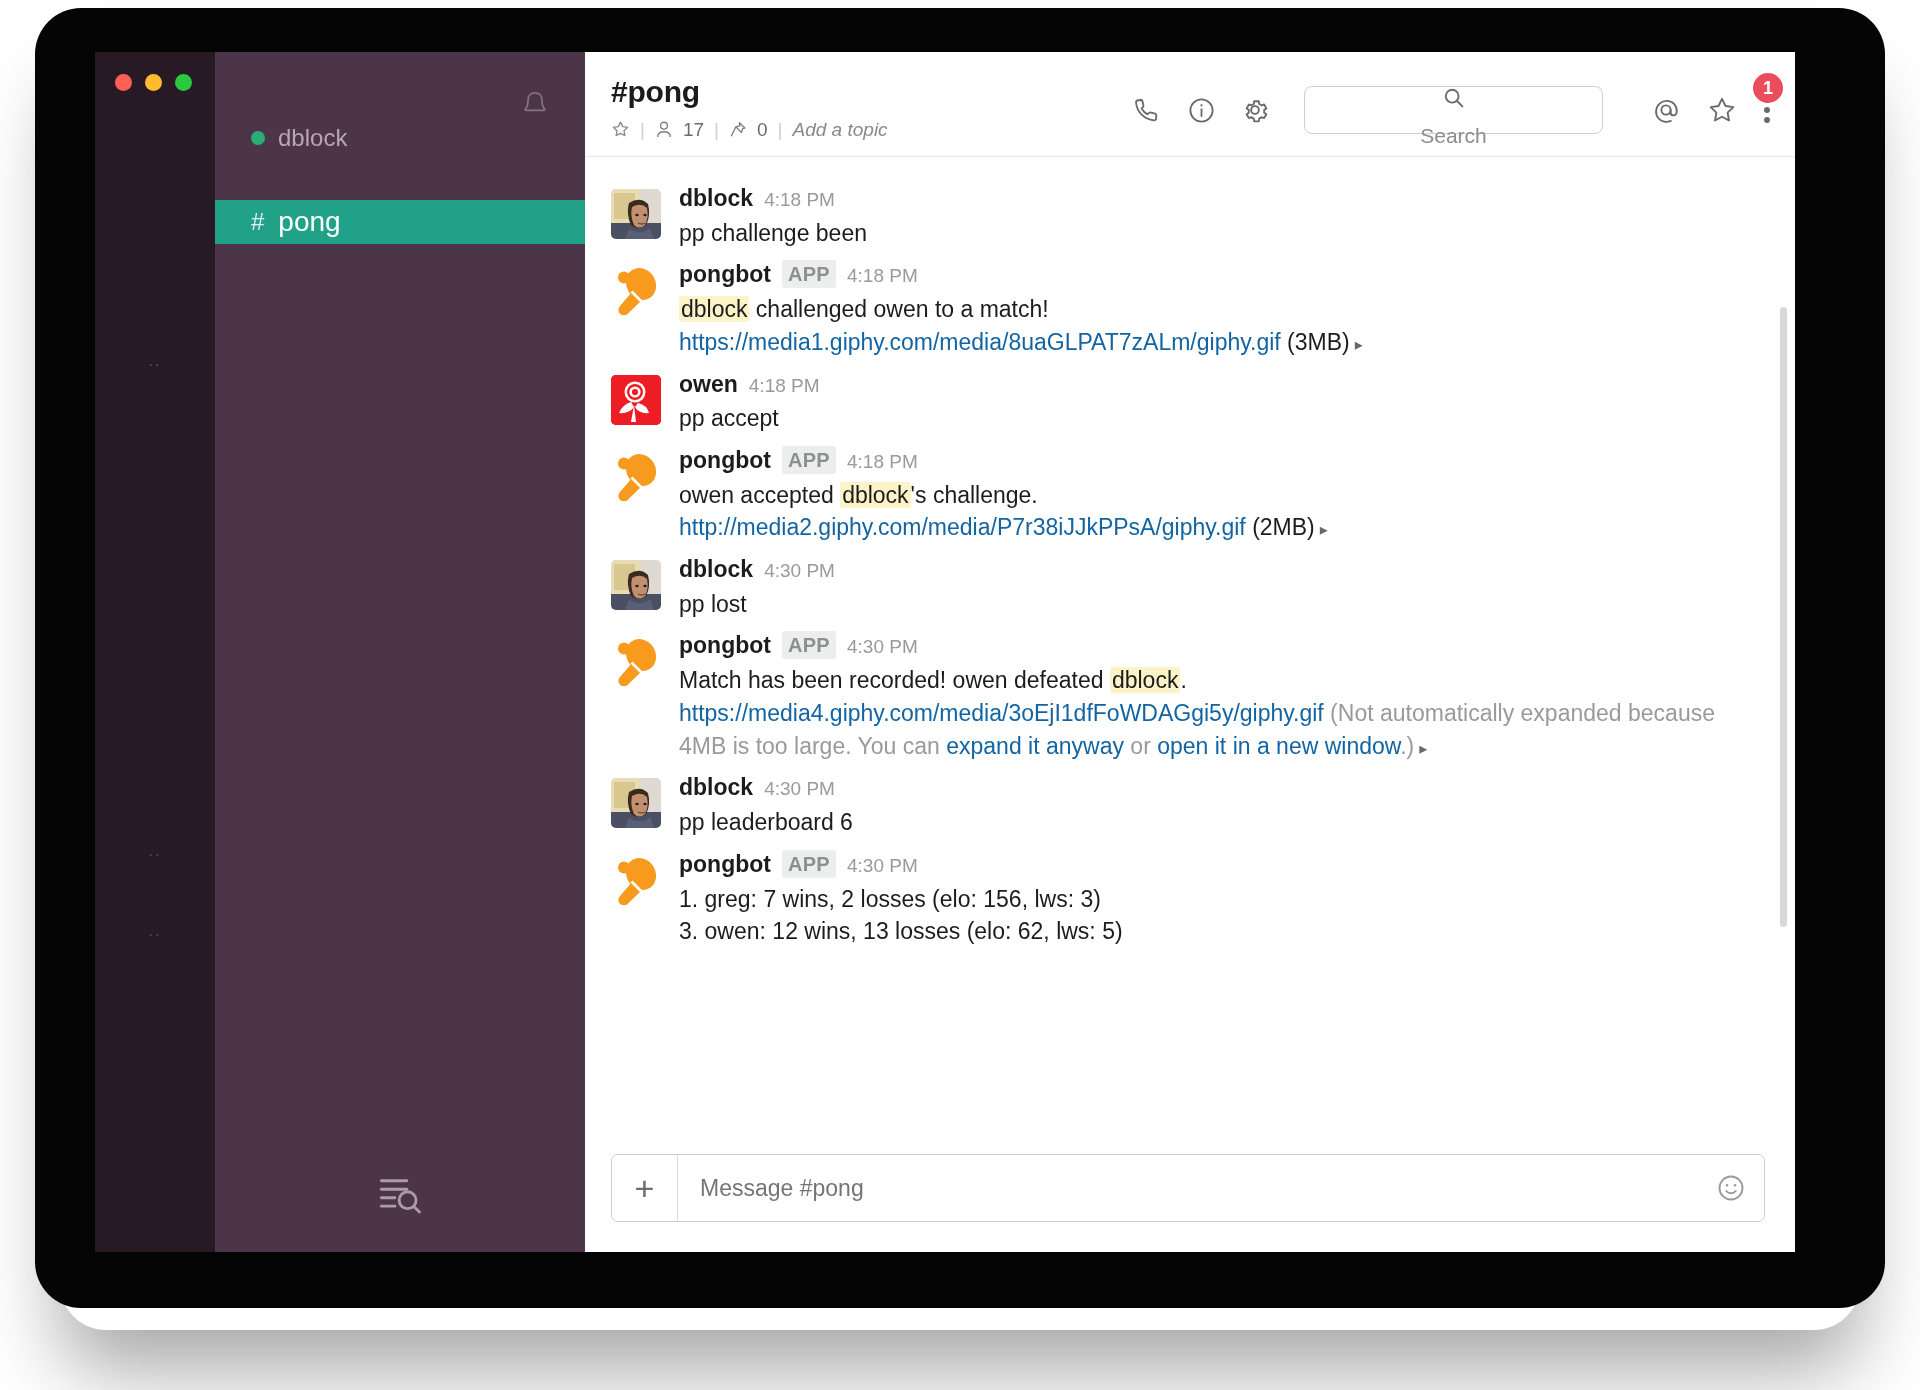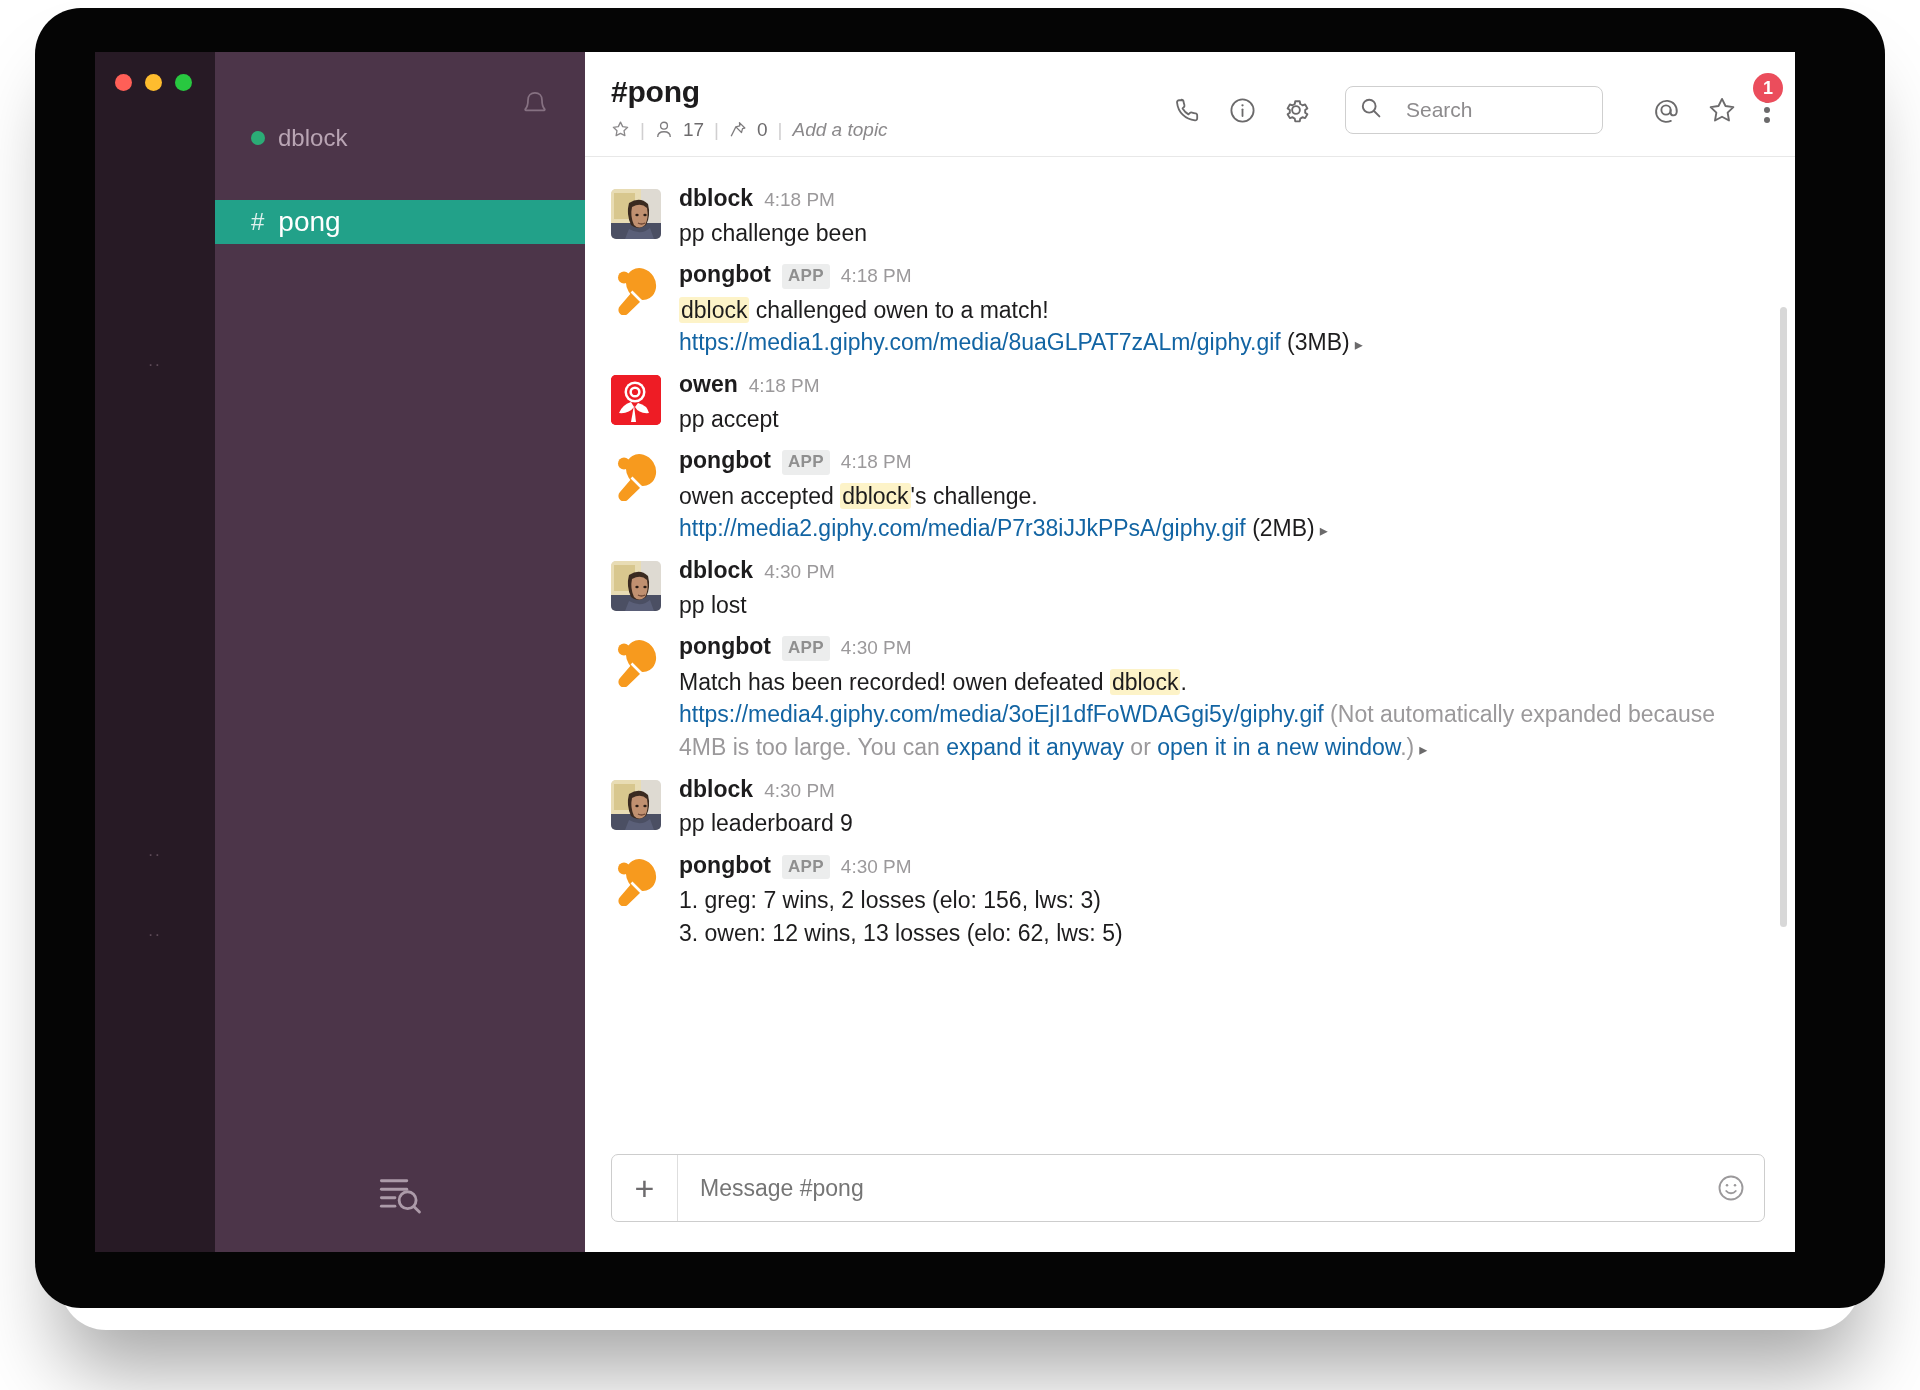--- a/index.html
+++ b/index.html
@@ -193,29 +193,30 @@
     gap: 24px;
     padding-top: 10px;
   }
   .hdr-icon {
     width: 30px; height: 30px;
     display: flex; align-items: center; justify-content: center;
     color: #6b6a6b;
   }
 
   .search-box {
-    width: 258px;
+    width: 299px;
     height: 48px;
     border: 1px solid #cfcfcf;
     border-radius: 8px;
     display: flex;
     align-items: center;
-    gap: 24px;
+    gap: 11px;
     padding: 0 14px;
     margin-left: 10px;
+    flex-direction: column;
   }
   .search-ph { color: #8d8b8d; font-size: 21px; }
 
   .header-right-icons {
     display: flex; align-items: center; gap: 26px;
     margin-left: 24px;
     position: relative;
   }
   .kebab {
     display: flex; flex-direction: column; gap: 4px; align-items: center;
@@ -287,21 +288,21 @@
     line-height: 1.2;
   }
   .msg-author {
     font-size: 23px;
     font-weight: 700;
     color: #1d1c1d;
   }
   .app-tag {
     background: #eceded;
     color: #8f8f8f;
-    font-size: 17px;
+    font-size: 20px;
     font-weight: 700;
     padding: 2px 6px;
     border-radius: 3px;
     letter-spacing: .3px;
     position: relative;
     top: -1px;
   }
   .msg-time { font-size: 19px; color: #9b999b; }
 
   .msg-text {
@@ -675,21 +676,21 @@
                   <path d="M27 34 q3.5 2 7 0" stroke="#6b4433" stroke-width="1.3" fill="none"></path>
                   <path d="M18 40 q12 7 21 -1 l4 11 h-29z" fill="#5a5f78"></path>
                 </svg>
               </div>
               <div class="msg-body">
                 <div class="msg-head">
                   <span class="msg-author">dblock</span>
                   <span class="msg-time">4:30 PM</span>
                 </div>
                 <div class="msg-text">
-                  <span class="line"><span>pp leaderboard 9</span></span>
+                  <span class="line"><span>pp leaderboard 6</span></span>
                 </div>
               </div>
             </div>
             <div class="msg">
               <div class="avatar">
                 <svg class="av-bot" viewBox="0 0 50 50">
                   <circle cx="13" cy="12.5" r="6" fill="#f79a1e"></circle>
                   <ellipse cx="30" cy="19" rx="14.5" ry="16.5" transform="rotate(-32 30 19)" fill="#f79a1e"></ellipse>
                   <path d="M21 27 L9 41 a5.5 5.5 0 0 0 7.8 7.8 L30 36 Z" fill="#f79a1e"></path>
                   <path d="M20.5 26.5 L31 37" stroke="#ffffff" stroke-width="2.6" fill="none"></path>

